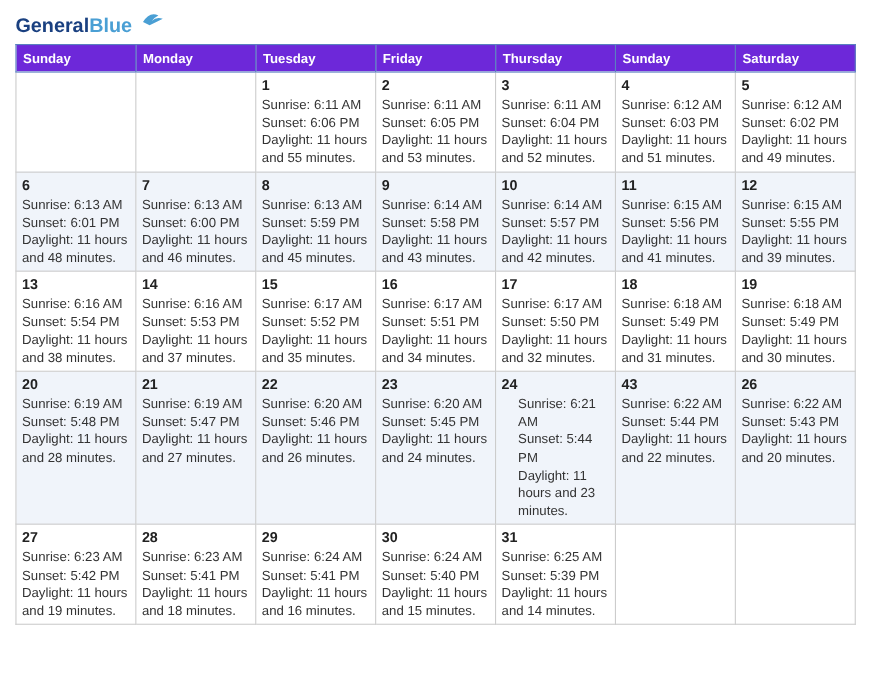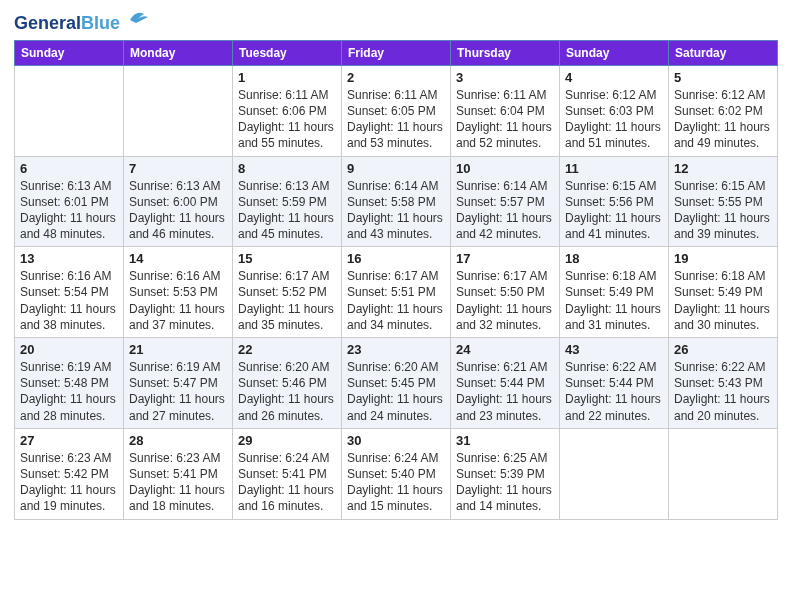--- a/index.html
+++ b/index.html
@@ -267,21 +267,21 @@
 Daylight: 11 hours and 26 minutes.</div>
           </td>
           <td>
             <span class="day-number">23</span>
             <div class="day-info" style="white-space: pre-line;">Sunrise: 6:20 AM
 Sunset: 5:45 PM
 Daylight: 11 hours and 24 minutes.</div>
           </td>
           <td>
             <span class="day-number">24</span>
-            <div class="day-info" style="white-space: pre-line;">Sunrise: 6:21 AM
+            <div class="day-info" style="white-space: pre-line; margin-left: 15px;">Sunrise: 6:21 AM
 Sunset: 5:44 PM
 Daylight: 11 hours and 23 minutes.</div>
           </td>
           <td>
             <span class="day-number">43</span>
             <div class="day-info" style="white-space: pre-line;">Sunrise: 6:22 AM
 Sunset: 5:44 PM
 Daylight: 11 hours and 22 minutes.</div>
           </td>
           <td>

